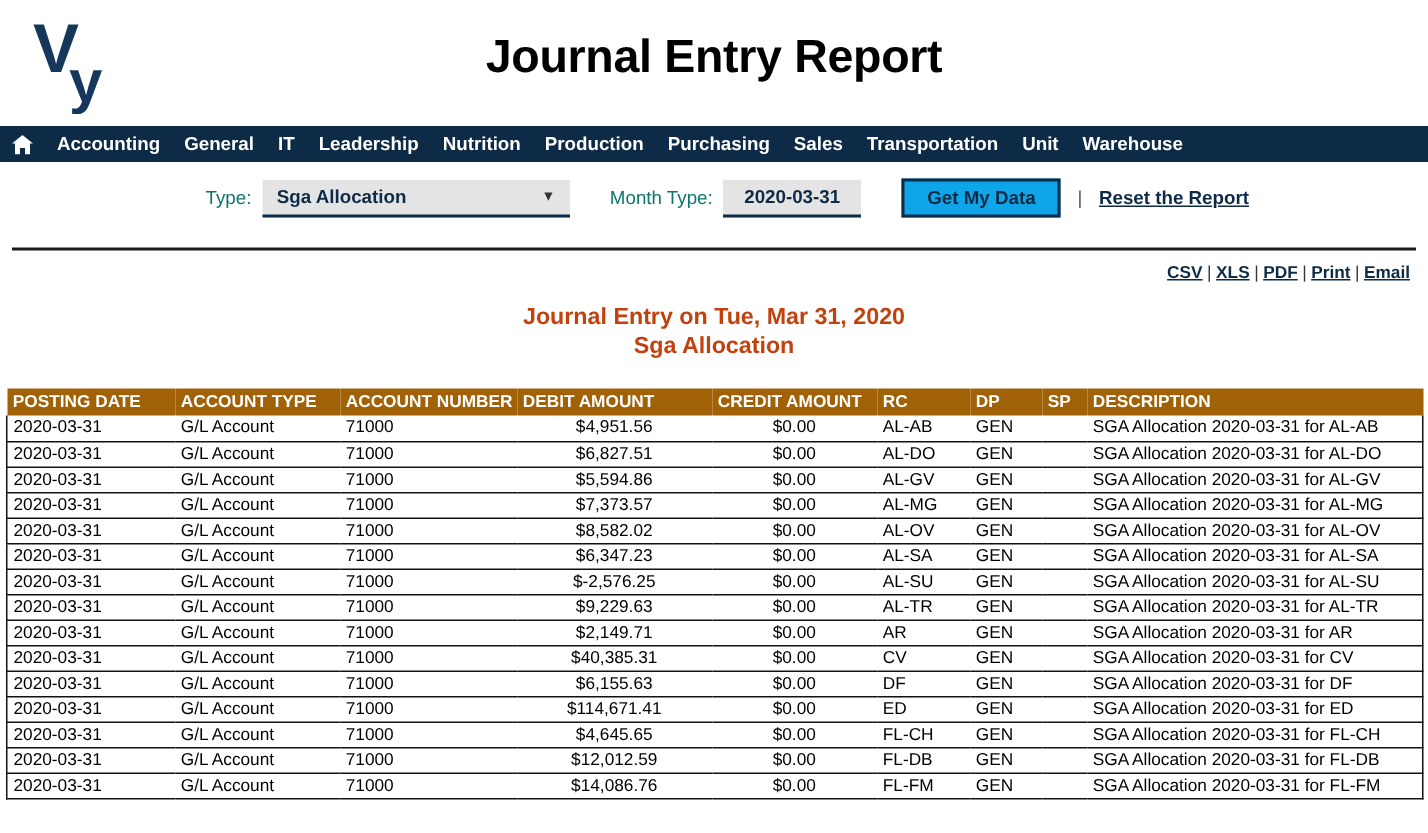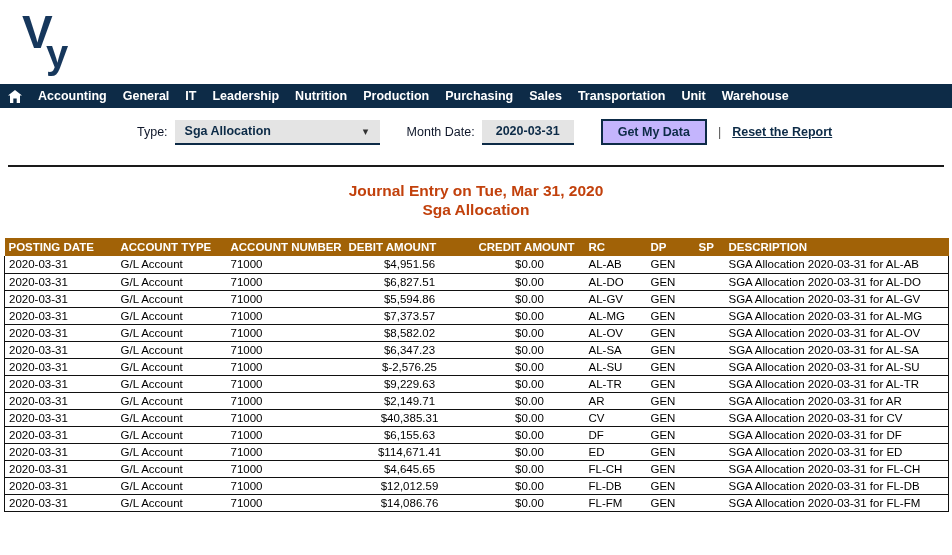--- a/index.html
+++ b/index.html
@@ -64,21 +64,21 @@
   
   .filterbar {
     position: relative;
     height: 48px;
     display: flex;
     align-items: center;
     padding-left: 137px;
   }
   .flabel {
     font-size: 12.5px;
-    color: #0f172a;
+    color: #0f766e;
     margin-right: 7px;
   }
   .select-wrap {
     position: relative;
     width: 205px;
     height: 25px;
     background: #e4e4e4;
     border: none;
     border-bottom: 2px solid #0d2b47;
     display: flex;
@@ -111,21 +111,21 @@
     font-size: 12.5px;
     font-weight: bold;
     color: #0d2b47;
     text-align: center;
     padding: 0;
   }
   .btn-primary {
     margin-left: 27px;
     height: 26px;
     padding: 0 15px;
-    background: #c4b5fd;
+    background: #0ea5e9;
     border: 2px solid #0d2b47;
     font-family: "Liberation Sans", sans-serif;
     font-size: 12.5px;
     font-weight: bold;
     color: #0d2b47;
     cursor: pointer;
   }
   .pipe-sep {
     color: #555;
     font-size: 12.5px;
@@ -220,20 +220,21 @@
 
 <div id="page">
 
   <div class="masthead">
     <div class="logo">
       <svg width="78" height="70" viewBox="0 0 78 70" xmlns="http://www.w3.org/2000/svg">
         <text x="4" y="42" font-family="Liberation Sans, sans-serif" font-size="46" font-weight="bold" fill="#16375c">V</text>
         <text x="28" y="62" font-family="Liberation Sans, sans-serif" font-size="40" font-weight="bold" fill="#16375c">y</text>
       </svg>
     </div>
+    <div class="app-title">Journal Entry Report</div>
   </div>
 
   <div class="navbar">
     <span class="nav-home">
       <svg width="14" height="13" viewBox="0 0 14 13" xmlns="http://www.w3.org/2000/svg">
         <path d="M7 0L0 5.6h2v7.4h3.3V8.6h3.4V13H12V5.6h2L7 0z" fill="#ffffff"></path>
       </svg>
     </span>
     <span class="nav-item">Accounting</span>
     <span class="nav-item">General</span>
@@ -248,29 +249,32 @@
     <span class="nav-item">Warehouse</span>
   </div>
 
   <div class="filterbar">
     <span class="flabel">Type:</span>
     <div class="select-wrap">
       <span class="select-value">Sga Allocation</span>
       <span class="chev">▾</span>
     </div>
     <span class="spacer-md"></span>
-    <span class="flabel">Month Date:</span>
+    <span class="flabel">Month Type:</span>
     <input class="date-field" type="text" value="2020-03-31" style="">
     <button class="btn-primary">Get My Data</button>
     <span class="pipe-sep">|</span>
     <span class="link-reset">Reset the Report</span>
   </div>
 
   <hr class="rule">
 
+  <div class="exports">
+    <a>CSV</a><span class="sep">|</span><a>XLS</a><span class="sep">|</span><a>PDF</a><span class="sep">|</span><a>Print</a><span class="sep">|</span><a>Email</a>
+  </div>
 
   <div class="report-heading">
     <div class="line1">Journal Entry on Tue, Mar 31, 2020</div>
     <div class="line2">Sga Allocation</div>
   </div>
 
   <div class="table-wrap">
     <table class="jrnl">
       <thead>
         <tr>

